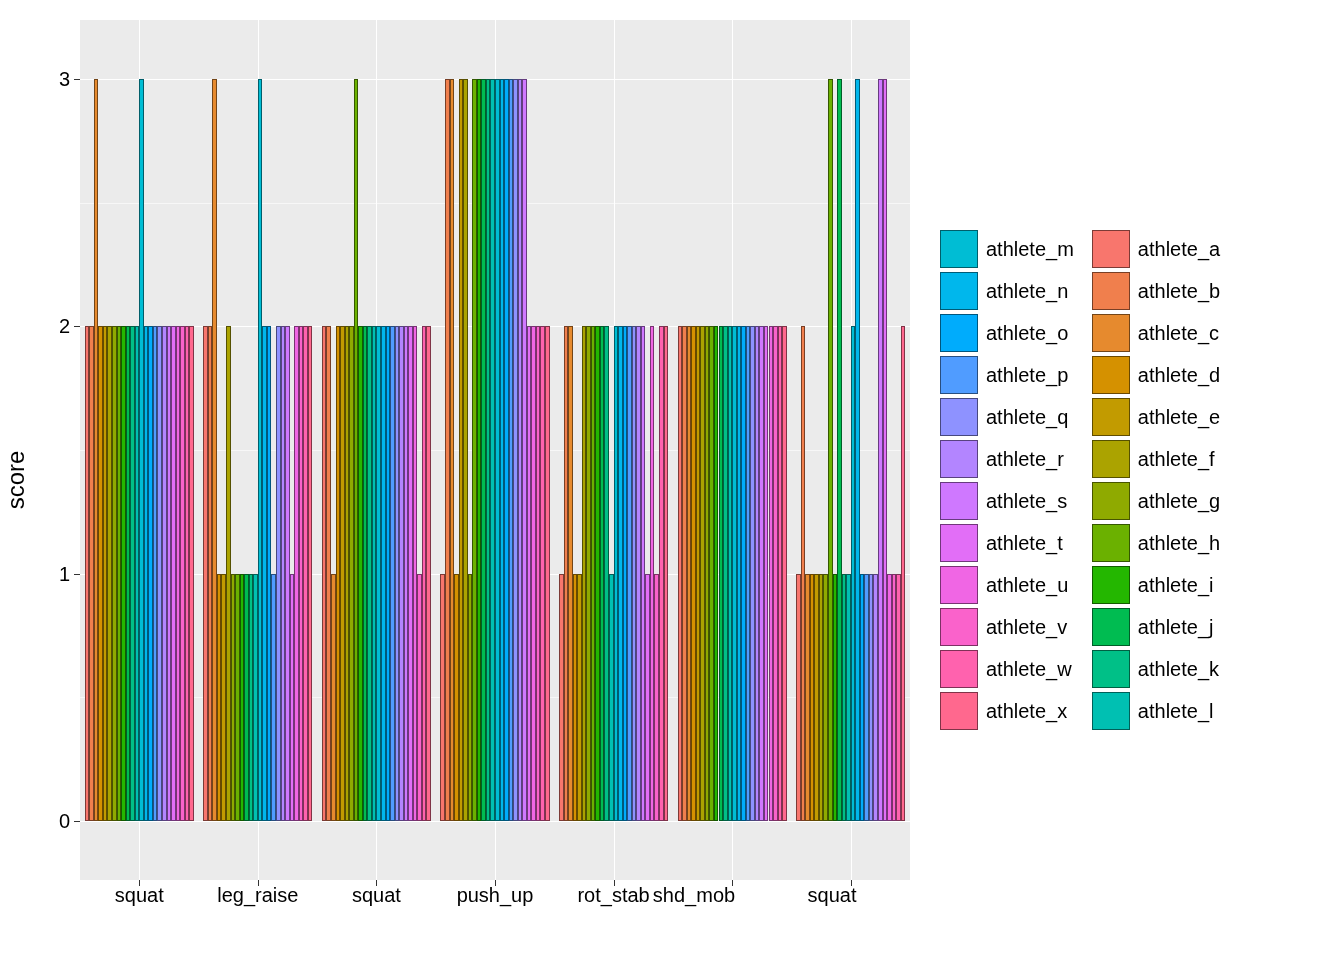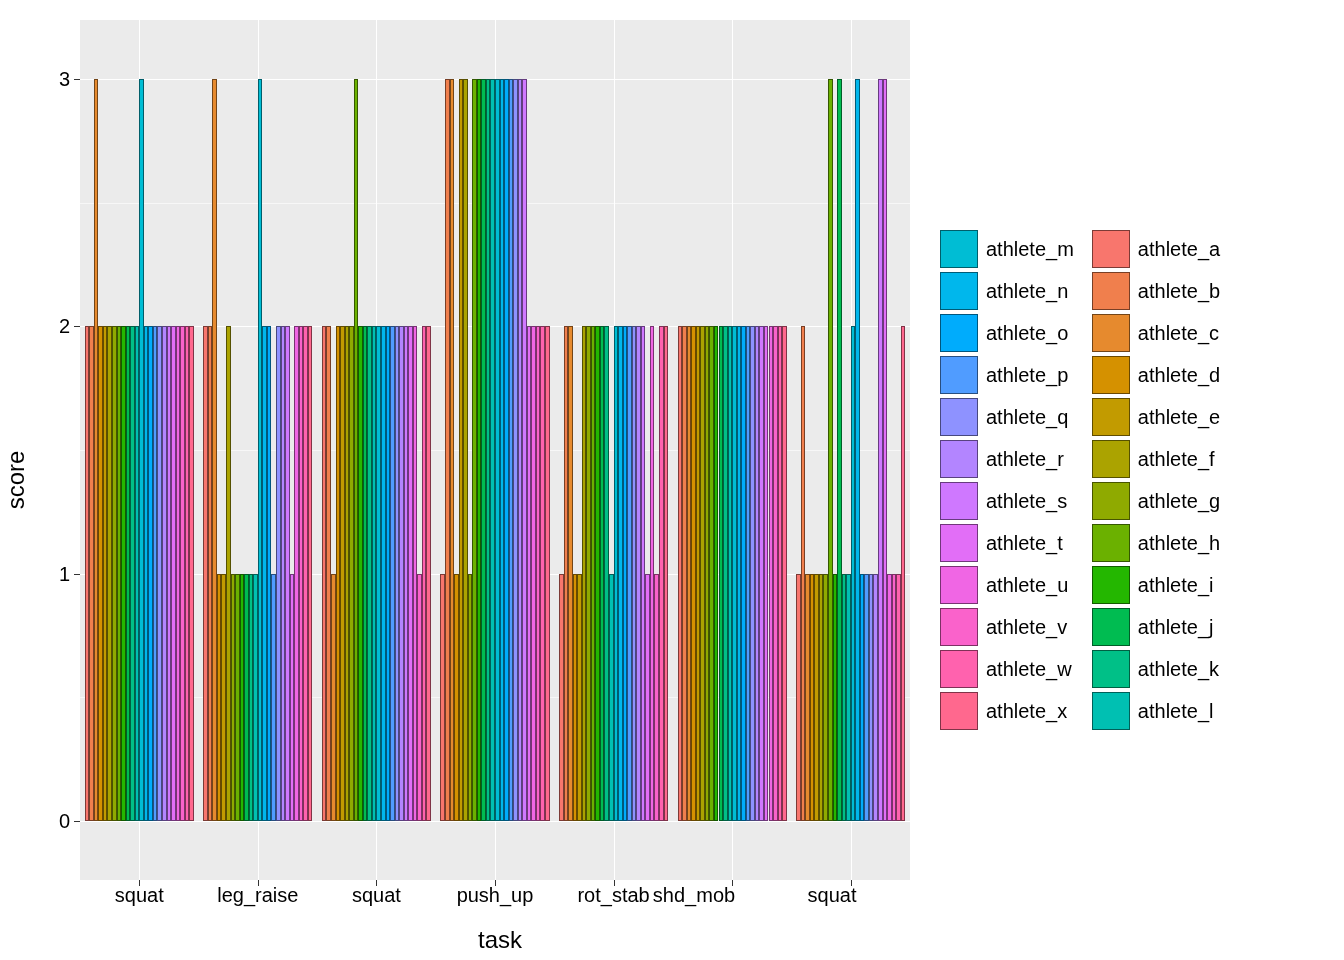--- a/index.html
+++ b/index.html
@@ -130,21 +130,20 @@
   .legend-label {
     font-size: 20px;
   }
 </style>
 </head>
 <body>
 
 <div class="container">
   <div class="plot-region">
     <div class="y-axis-title">score</div>
-    <div class="x-axis-title">task</div>
     <div class="panel" id="panel">
         <div class="gridline-h" style="top: 800.69px;"></div>
         <div class="gridline-h minor" style="top: 677.126px;"></div>
         <div class="gridline-h" style="top: 553.563px;"></div>
         <div class="gridline-h minor" style="top: 430px;"></div>
         <div class="gridline-h" style="top: 306.437px;"></div>
         <div class="gridline-h minor" style="top: 182.874px;"></div>
         <div class="gridline-h" style="top: 59.3103px;"></div>
         <div class="gridline-v" style="left: 59.2857px;"></div>
         <div class="gridline-v" style="left: 177.857px;"></div>

